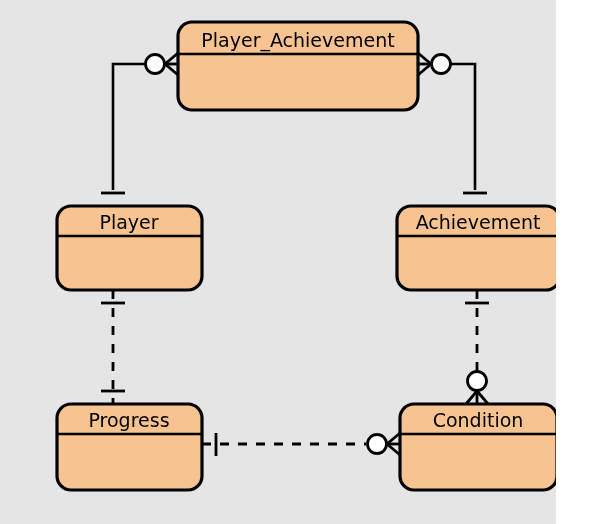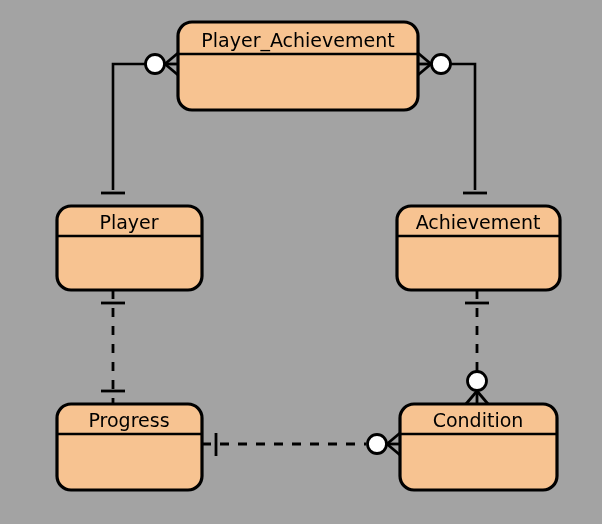--- a/index.html
+++ b/index.html
@@ -6,24 +6,25 @@
   html, body {
     margin: 0;
     padding: 0;
     background: #ffffff;
   }
   body {
     font-family: "DejaVu Sans", sans-serif;
   }
   #canvas {
     position: relative;
-    width: 602px;
+    width: 536px;
     height: 524px;
-    background: #a3a3a3;
+    background: #e5e5e5;
     overflow: hidden;
+    padding-left: 20px;
   }
   #diagram-svg {
     position: absolute;
     left: 0;
     top: 0;
     width: 602px;
     height: 524px;
   }
   .entity-title {
     font-family: "DejaVu Sans", sans-serif;

